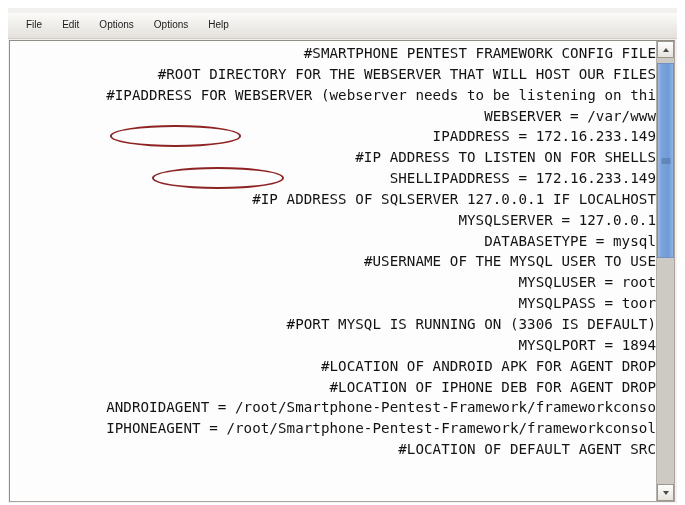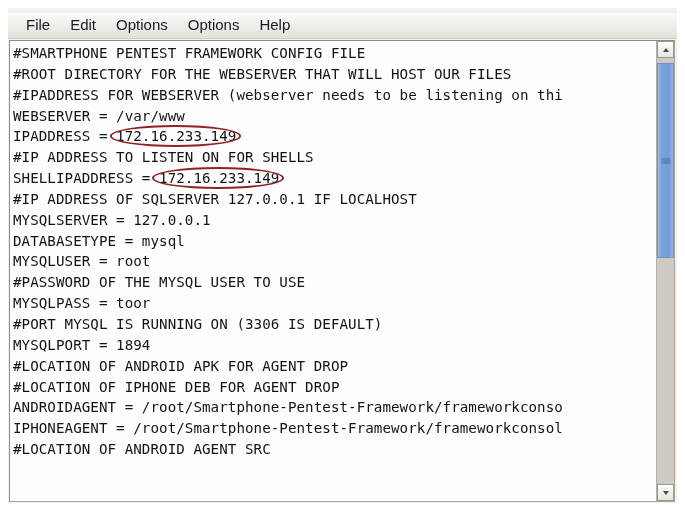--- a/index.html
+++ b/index.html
@@ -34,21 +34,21 @@
     height: 26px;
     background: linear-gradient(to bottom, #fbfbfa 0%, #eeece8 55%, #e4e1dc 100%);
     border-bottom: 1px solid #d2cec7;
     box-sizing: border-box;
     display: flex;
     align-items: center;
     padding-left: 9px;
   }
   .menu-item {
     font-family: "Liberation Sans", sans-serif;
-    font-size: 15px;
+    font-size: 10px;
     color: #1b1b1b;
     padding: 2px 9px 3px 9px;
     margin-right: 2px;
     line-height: 18px;
     white-space: nowrap;
     cursor: default;
     border-radius: 2px;
   }
 
   
@@ -80,20 +80,21 @@
 
   .code-line {
     font-family: "DejaVu Sans Mono", "Liberation Mono", monospace;
     font-size: 14.2px;
     line-height: 20.85px;
     height: 20.85px;
     color: #131313;
     white-space: pre;
     letter-spacing: 0.05px;
     overflow: hidden;
+    text-align: right;
   }
 
   
   .vscrollbar {
     position: absolute;
     right: 0px;
     top: 0px;
     width: 18px;
     height: 100%;
     background: #cbc8c2;
@@ -184,30 +185,30 @@
     <div class="code-line">#SMARTPHONE PENTEST FRAMEWORK CONFIG FILE</div>
         <div class="code-line">#ROOT DIRECTORY FOR THE WEBSERVER THAT WILL HOST OUR FILES</div>
         <div class="code-line">#IPADDRESS FOR WEBSERVER (webserver needs to be listening on thi</div>
         <div class="code-line">WEBSERVER = /var/www</div>
         <div class="code-line">IPADDRESS = 172.16.233.149</div>
         <div class="code-line">#IP ADDRESS TO LISTEN ON FOR SHELLS</div>
         <div class="code-line">SHELLIPADDRESS = 172.16.233.149</div>
         <div class="code-line">#IP ADDRESS OF SQLSERVER 127.0.0.1 IF LOCALHOST</div>
         <div class="code-line">MYSQLSERVER = 127.0.0.1</div>
         <div class="code-line">DATABASETYPE = mysql</div>
+        <div class="code-line">#USERNAME OF THE MYSQL USER TO USE</div>
         <div class="code-line">MYSQLUSER = root</div>
-        <div class="code-line">#PASSWORD OF THE MYSQL USER TO USE</div>
         <div class="code-line">MYSQLPASS = toor</div>
         <div class="code-line">#PORT MYSQL IS RUNNING ON (3306 IS DEFAULT)</div>
         <div class="code-line">MYSQLPORT = 1894</div>
         <div class="code-line">#LOCATION OF ANDROID APK FOR AGENT DROP</div>
         <div class="code-line">#LOCATION OF IPHONE DEB FOR AGENT DROP</div>
         <div class="code-line">ANDROIDAGENT = /root/Smartphone-Pentest-Framework/frameworkconso</div>
         <div class="code-line">IPHONEAGENT = /root/Smartphone-Pentest-Framework/frameworkconsol</div>
-        <div class="code-line">#LOCATION OF ANDROID AGENT SRC</div>
+        <div class="code-line">#LOCATION OF DEFAULT AGENT SRC</div>
       </div>
 
     <div class="anno-oval" id="oval-0" style="left: 99.6px; top: 84.4px; width: 131.7px; height: 21.85px; border-color: rgb(142, 35, 35);"></div>
     <div class="anno-oval" id="oval-1" style="left: 142.35px; top: 126.1px; width: 131.7px; height: 21.85px; border-color: rgb(142, 35, 35);"></div>
 
     <div class="vscrollbar">
       <div class="sb-btn up">
         <span class="sb-arrow up"></span>
       </div>
       <div class="sb-track">

